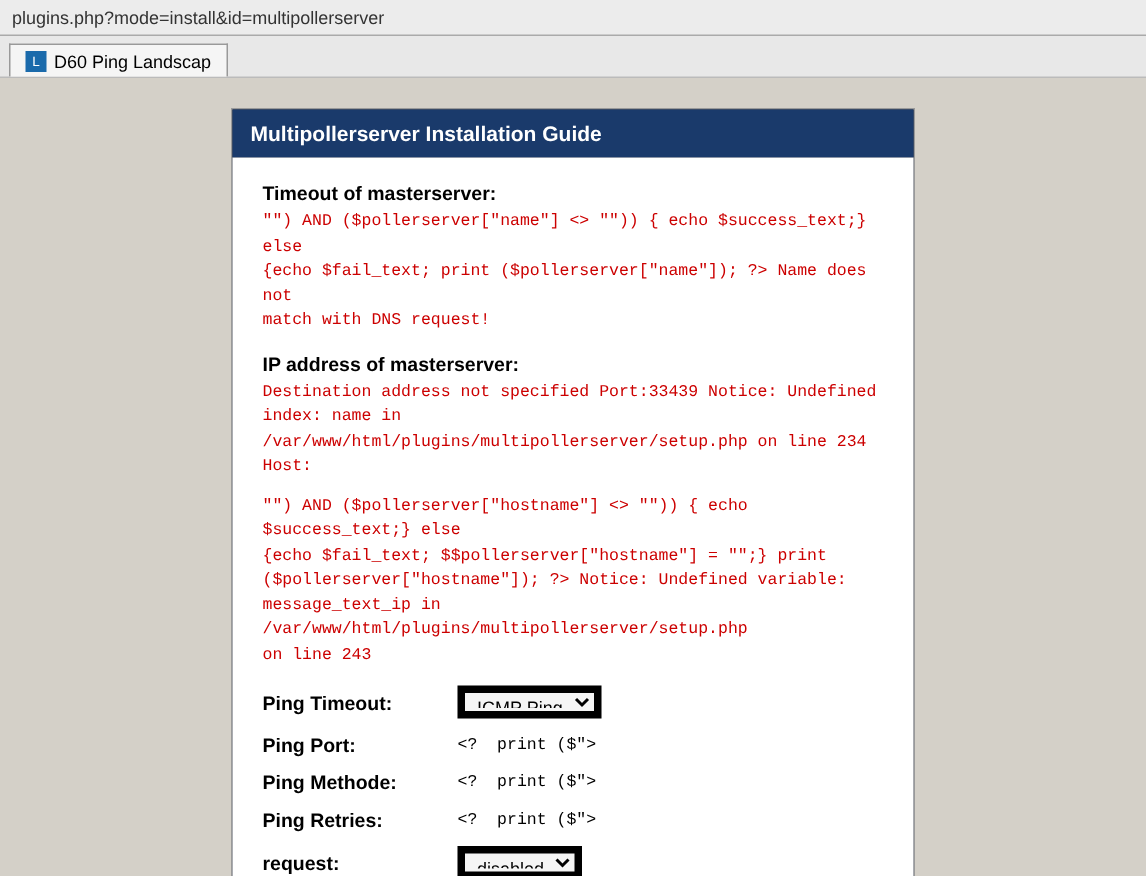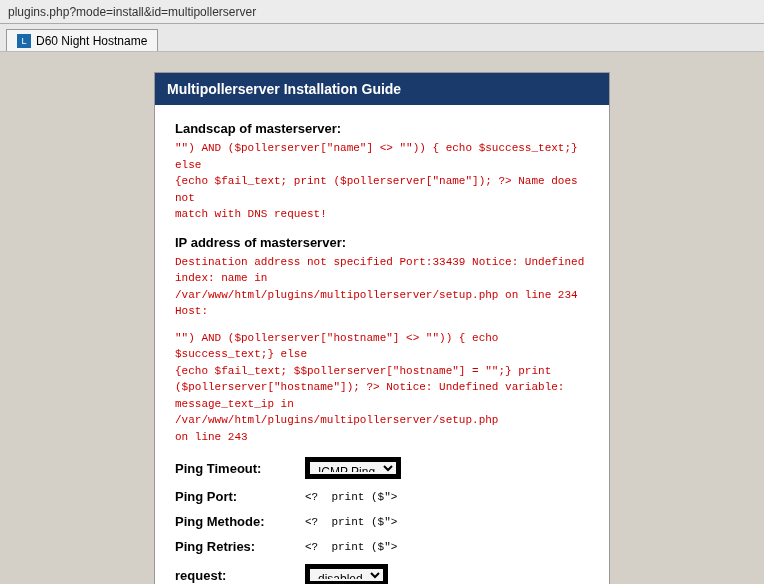--- a/index.html
+++ b/index.html
@@ -123,34 +123,34 @@
 </head>
 <body>
 
 <div class="address-bar">
   <span>plugins.php?mode=install&amp;id=multipollerserver</span>
 </div>
 
 <div class="tab-bar">
   <div class="tab">
     <span class="tab-icon">L</span>
-    <span>D60 Night Hostname</span>
+    <span>D60 Ping Landscap</span>
   </div>
 </div>
 
 <div class="content-area">
 
   <div class="panel-header">
     <span>Multipollerserver Installation Guide</span>
   </div>
 
   <div class="panel-body">
 
     <div class="section-block">
-      <span class="section-label">Landscap of masterserver:</span>
+      <span class="section-label">Timeout of masterserver:</span>
       <div class="code-block">
         "") AND ($pollerserver["name"] &lt;&gt; "")) { echo $success_text;} else<br>
         {echo $fail_text; print ($pollerserver["name"]); ?&gt; <span style="color:#cc0000">Name does not<br>
         match with DNS request!</span>
       </div>
     </div>
 
     <div class="section-block">
       <span class="section-label">IP address of masterserver:</span>
       <div class="code-block">

